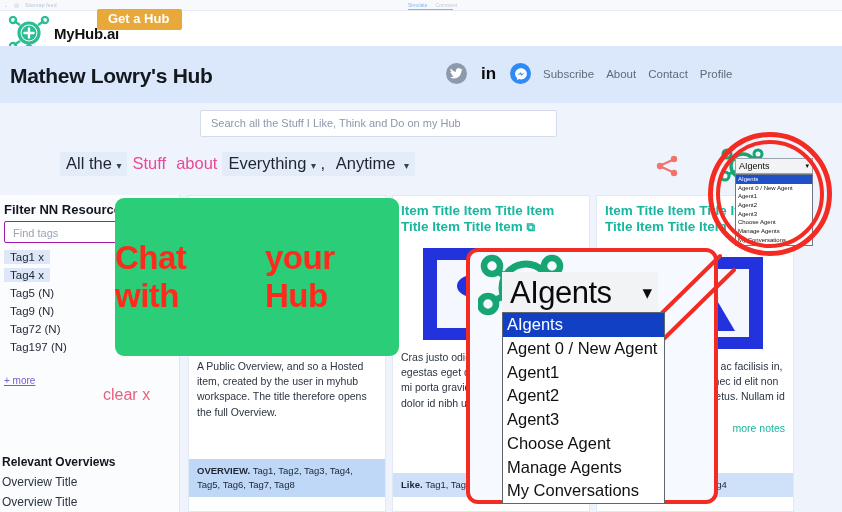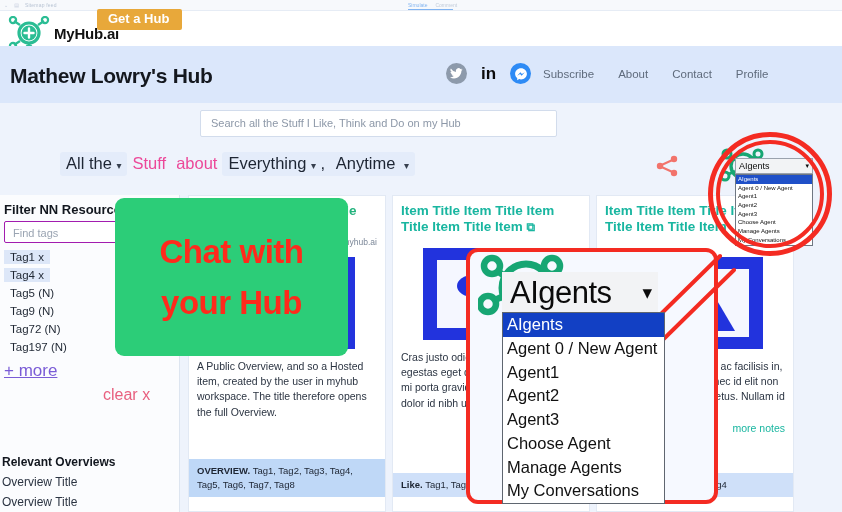--- a/index.html
+++ b/index.html
@@ -38,21 +38,21 @@
   .hub-header { position:absolute; left:0; top:46px; width:842px; height:57px; background:#dbe7fb; }
   .hub-title {
     position:absolute; left:10px; top:64px;
     font-size:21px; font-weight:bold; color:#14181f; letter-spacing:-0.3px;
   }
   .social { position:absolute; left:446px; top:63px; display:flex; align-items:center; gap:14px; }
   .soc-circle { width:21px; height:21px; border-radius:50%; display:flex; align-items:center; justify-content:center; }
   .soc-tw { background:#8d9aab; }
   .soc-fb { background:#2e8bf5; }
   .soc-li { font-size:17px; font-weight:bold; color:#0b0b0b; line-height:1; font-family:"Liberation Sans",sans-serif; }
-  .nav-links { position:absolute; left:543px; top:68px; display:flex; gap:24px; }
+  .nav-links { position:absolute; left:543px; top:68px; display:flex; gap:12px; }
   .nav-links span { font-size:11.5px; color:#5f6b7c; }
 
   
   .page-body { position:absolute; left:0; top:103px; width:842px; height:409px; background:#eef3fc; }
   .search-box {
     position:absolute; left:200px; top:110px; width:357px; height:27px;
     background:#ffffff; border:1px solid #d2dcec; border-radius:2px;
   }
   .search-ph { position:absolute; left:10px; top:6px; font-size:11px; color:#8d98a8; }
 
@@ -70,21 +70,21 @@
   .sidebar { position:absolute; left:0; top:195px; width:180px; height:317px; background:#fbfcfe; border-right:1px solid #dde5f0; }
   .sb-title { position:absolute; left:4px; top:202px; font-size:13px; font-weight:bold; color:#12171f; }
   .sb-input {
     position:absolute; left:4px; top:221px; width:126px; height:22px;
     background:#ffffff; border:1px solid #a21caf; border-radius:2px;
   }
   .sb-input span { position:absolute; left:8px; top:5px; font-size:11px; color:#9aa4b2; }
   .sb-tags { position:absolute; left:4px; top:250px; display:flex; flex-direction:column; gap:4px; }
   .sb-tag { font-size:11.5px; color:#1f2733; padding:1px 6px; width:max-content; }
   .sb-tag.sel { background:#dde7f8; }
-  .sb-more { font-size:17px; color:#7a5cd6; text-decoration:underline; margin-top:3px; }
+  .sb-more { font-size:10px; color:#7a5cd6; text-decoration:underline; margin-top:17px; }
   .sb-clear { position:absolute; left:103px; top:386px; font-size:16px; color:#e8607f; }
   .sb-rel-title { position:absolute; left:2px; top:455px; font-size:12px; font-weight:bold; color:#12171f; }
   .sb-ov { position:absolute; left:2px; font-size:12px; color:#2b3442; }
 
   
   .cards { position:absolute; left:188px; top:195px; width:654px; height:317px; display:flex; gap:6px; }
   .card { width:198px; background:#ffffff; border:1px solid #e2e9f4; position:relative; overflow:hidden; }
   .card-title { padding:7px 8px 0 8px; font-size:13.5px; font-weight:bold; line-height:1.18; }
   .c1 .card-title { color:#23b37d; }
   .c2 .card-title, .c3 .card-title { color:#19b6a0; }
@@ -95,23 +95,23 @@
   .card-tags {
     position:absolute; left:0; bottom:14px; width:100%;
     background:#bfd8f7; font-size:9.5px; color:#1d2533;
     padding:5px 8px; line-height:1.45;
   }
   .card-tags b { font-weight:bold; }
   .card-tags.lite { background:#cfe0f9; }
 
   
   .chat-overlay {
-    position:absolute; left:115px; top:198px; width:233px; height:158px;
+    position:absolute; left:115px; top:198px; width:284px; height:158px;
     background:#2ccd78; border-radius:9px;
-    display:flex; flex-direction:column; align-items:center; justify-content:center; gap:13px;
+    display:flex; flex-direction:row; align-items:center; justify-content:center; gap:13px;
   }
   .chat-overlay div { color:#ff2a1c; font-size:33px; font-weight:bold; letter-spacing:-0.5px; }
 
   
   .ghost-title {
     position:absolute; left:412px; top:390px; width:120px;
     color:#23b37d; font-size:28px; font-weight:bold; line-height:0.95; letter-spacing:-1px;
     z-index:12;
     text-align:right;
   }

